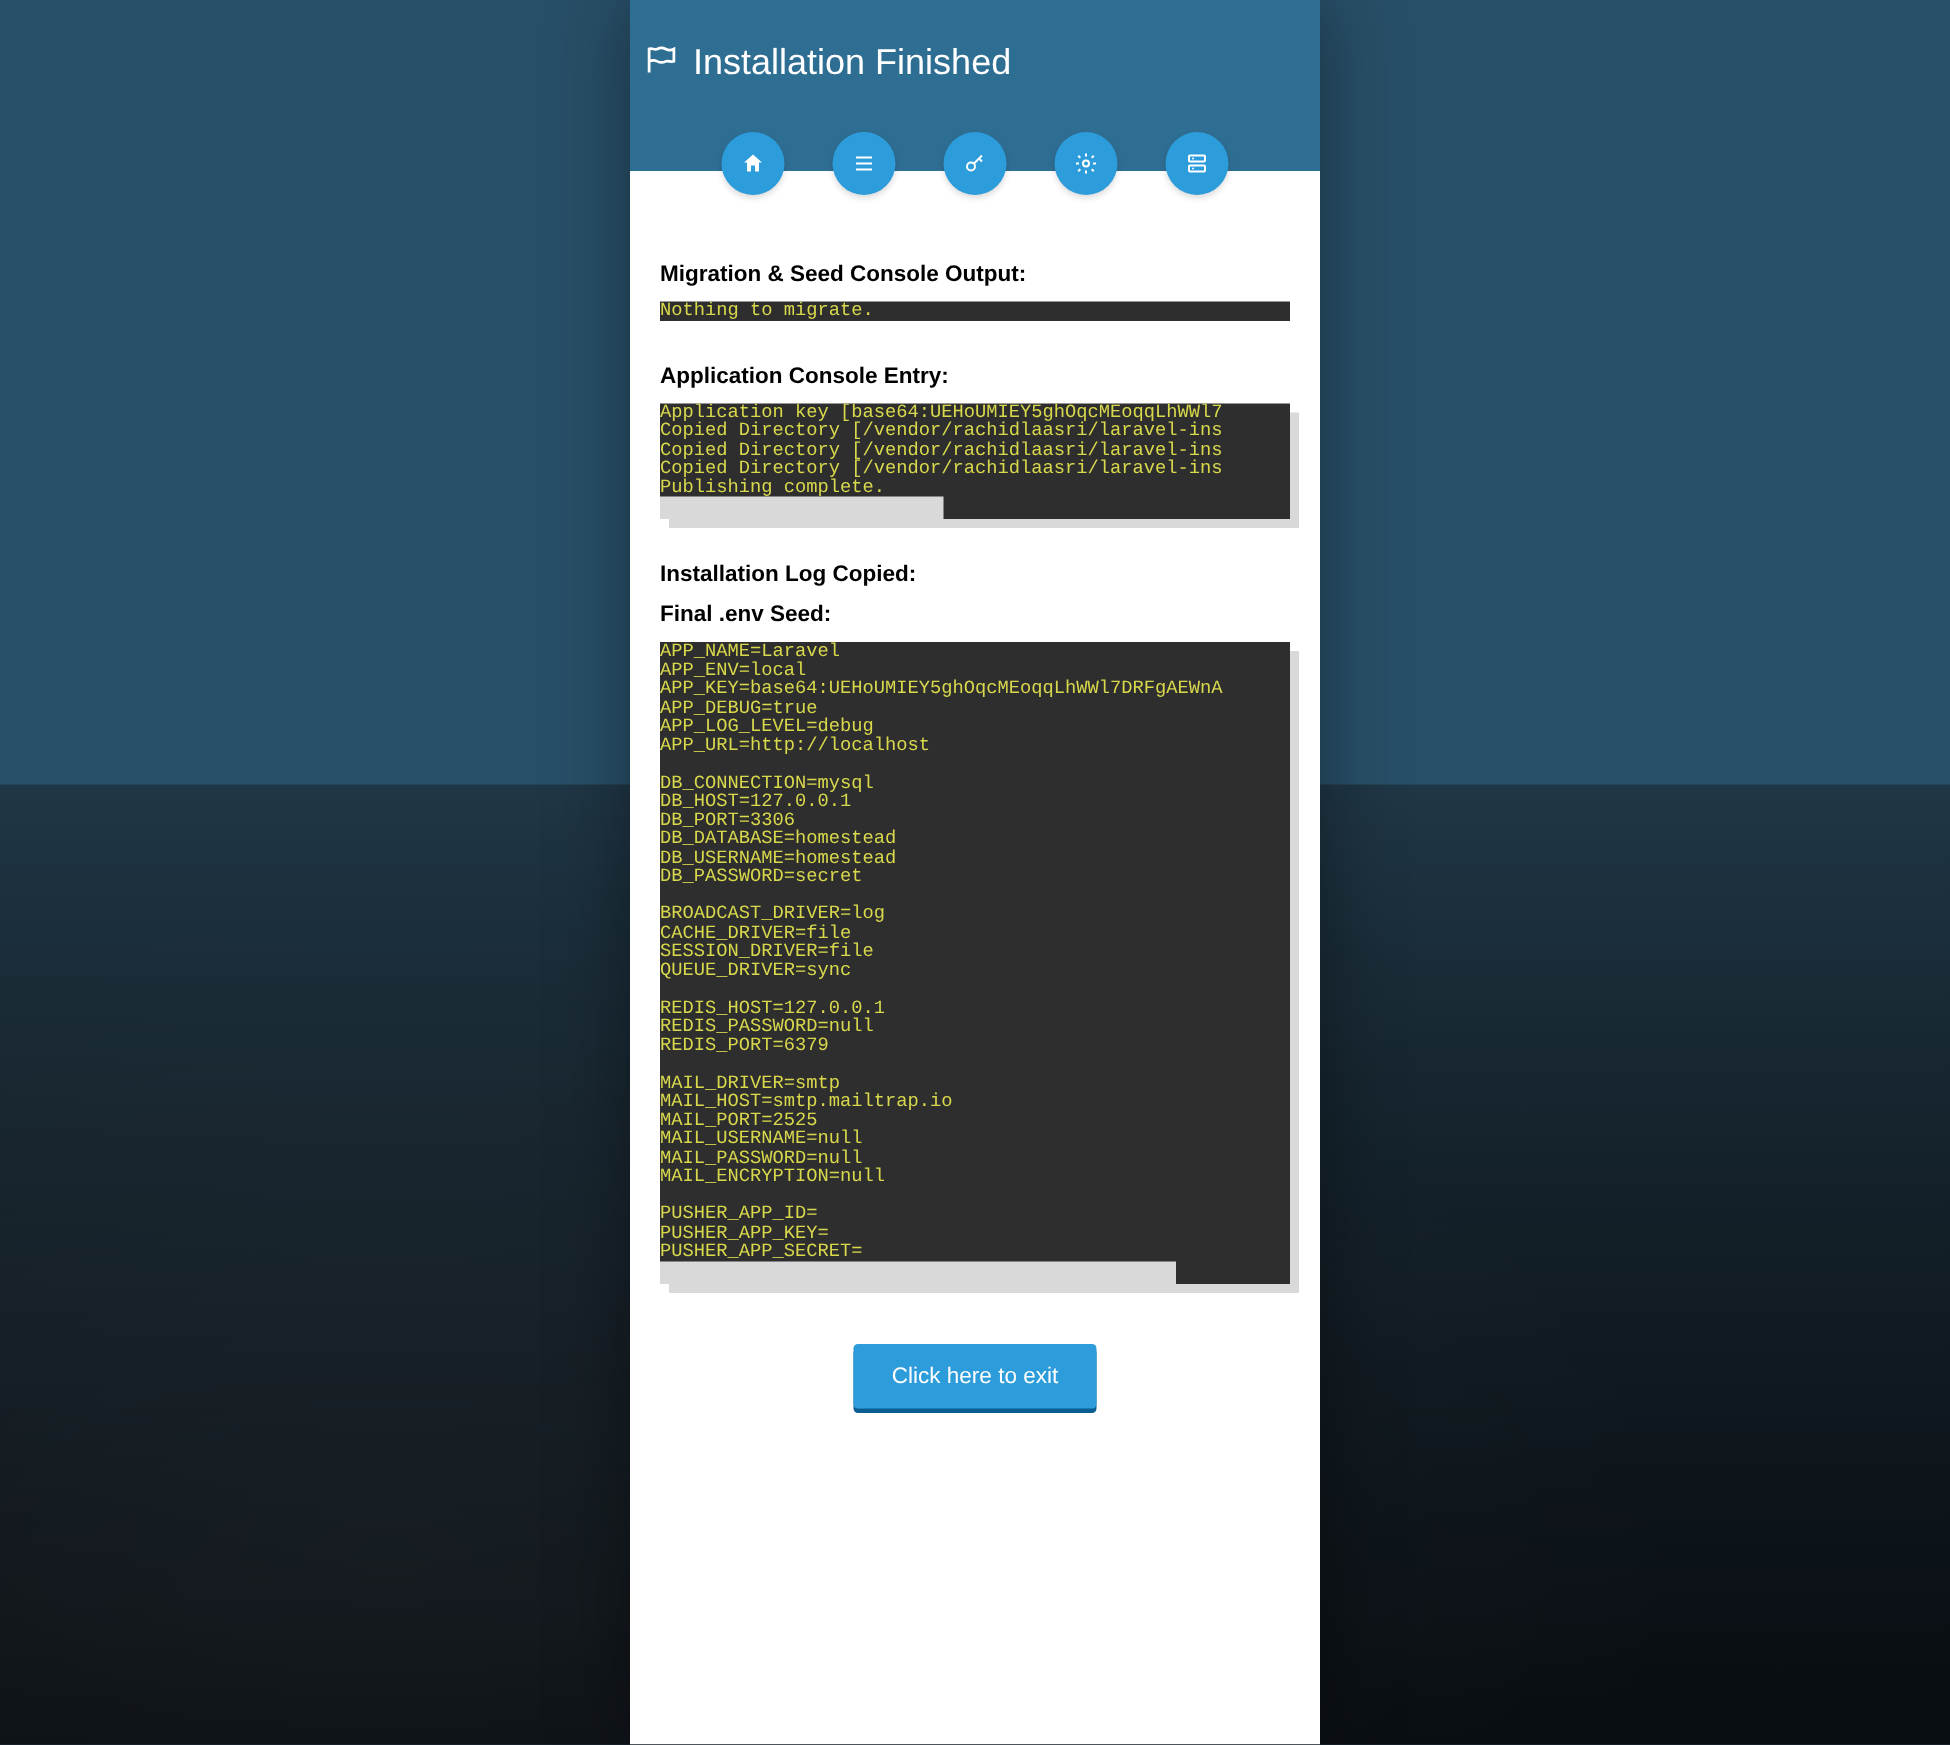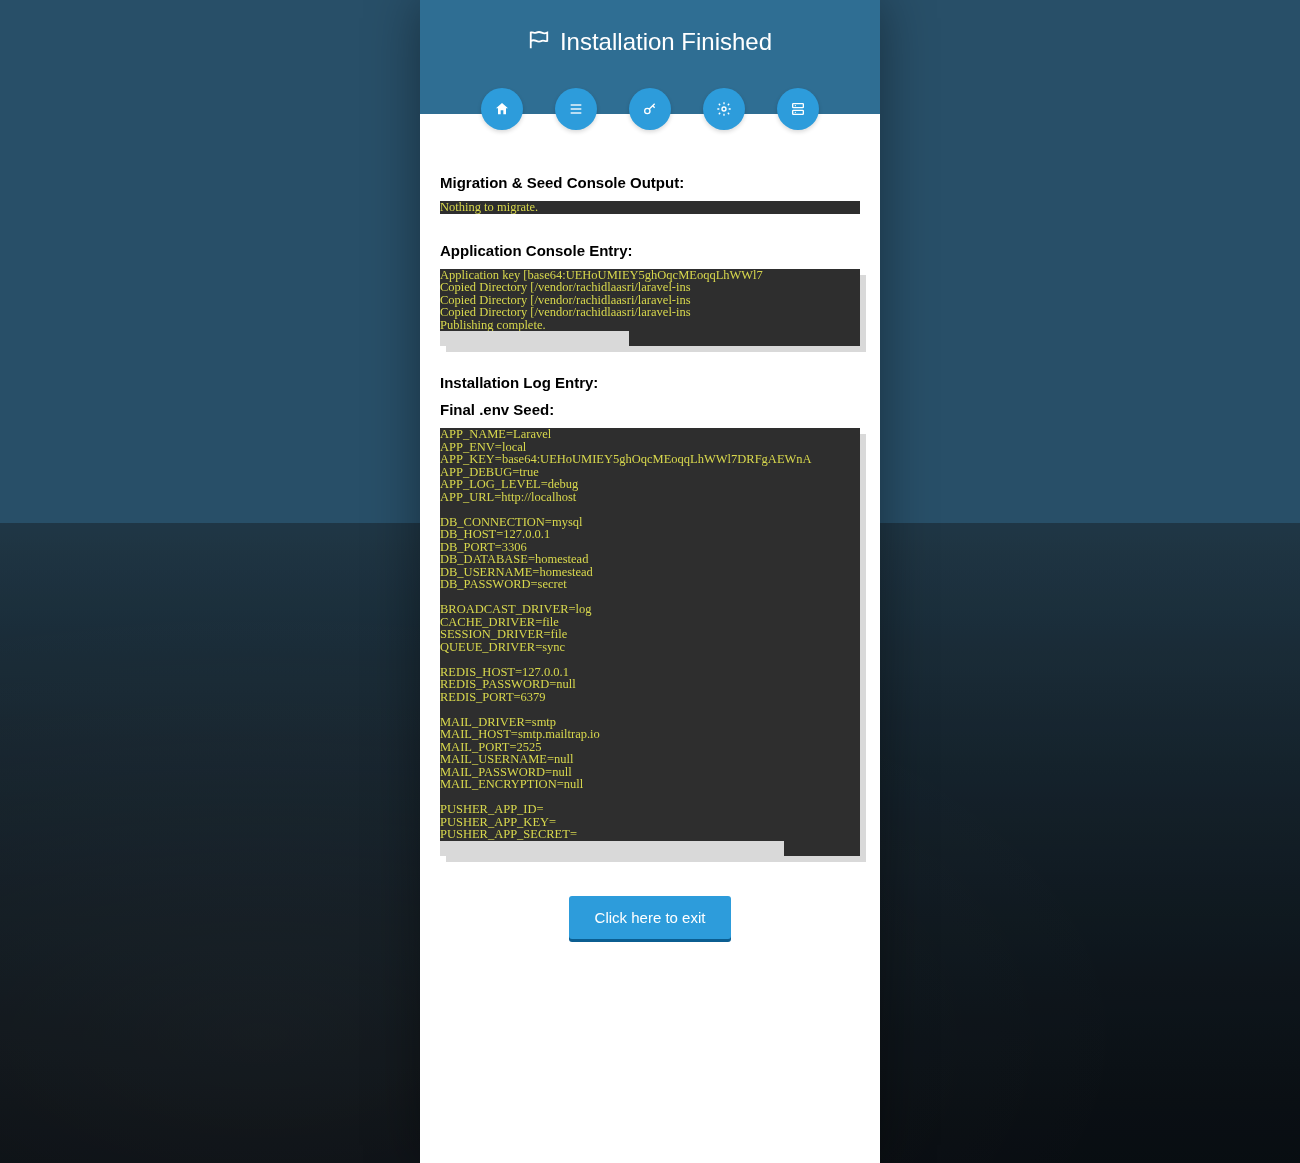--- a/index.html
+++ b/index.html
@@ -31,21 +31,21 @@
     min-height: 1163px;
     box-shadow: 0 0 50px rgba(0,0,0,0.4);
   }
   .hdr {
     background: #2f6e93;
     color: #fff;
     text-align: center;
     padding: 28px 10px 58px;
     position: relative;
   }
-  .title-row { display:flex; align-items:center; justify-content:center; gap:10px; }
+  .title-row { display:flex; align-items:center; justify-content:flex-start; gap:10px; }
   .flag-ic { width:22px; height:22px; }
   .title { font-size: 24px; font-weight: 400; }
   .steps {
     position: absolute;
     left: 0; right: 0; top: 88px;
     display: flex; justify-content: center; gap: 32px;
   }
   .step {
     width: 42px; height: 42px; border-radius: 50%;
     background: #2d9cdb;
@@ -75,21 +75,21 @@
   }
   .term-wrap {
     background:#2e2e2e;
     position:relative;
     margin-bottom: 28px;
     box-shadow: 6px 6px 0 #d9d9d9;
   }
   .term-wrap.small .term { height:auto; }
   .term {
     color:#d8d84d;
-    font-family: Liberation Serif, serif;
+    font-family: Liberation Mono, monospace;
     font-size:12.5px;
     line-height:1.0;
     white-space: pre;
     overflow:hidden;
   }
   .scrollbar {
     height:15px;
     background:#2e2e2e;
     position:relative;
   }
@@ -180,21 +180,21 @@
       <div class="term">Application key [base64:UEHoUMIEY5ghOqcMEoqqLhWWl7
 Copied Directory [/vendor/rachidlaasri/laravel-ins
 Copied Directory [/vendor/rachidlaasri/laravel-ins
 Copied Directory [/vendor/rachidlaasri/laravel-ins
 Publishing complete.</div>
       <div class="scrollbar">
           <div class="thumb w45"></div>
         </div>
     </div>
 
-    <div class="label">Installation Log Entry:</div>
+    <div class="label">Installation Log Copied:</div>
 
     <div class="label">Final .env Seed:</div>
     <div class="term-wrap">
       <div class="term">APP_NAME=Laravel
 APP_ENV=local
 APP_KEY=base64:UEHoUMIEY5ghOqcMEoqqLhWWl7DRFgAEWnA
 APP_DEBUG=true
 APP_LOG_LEVEL=debug
 APP_URL=http://localhost
 

